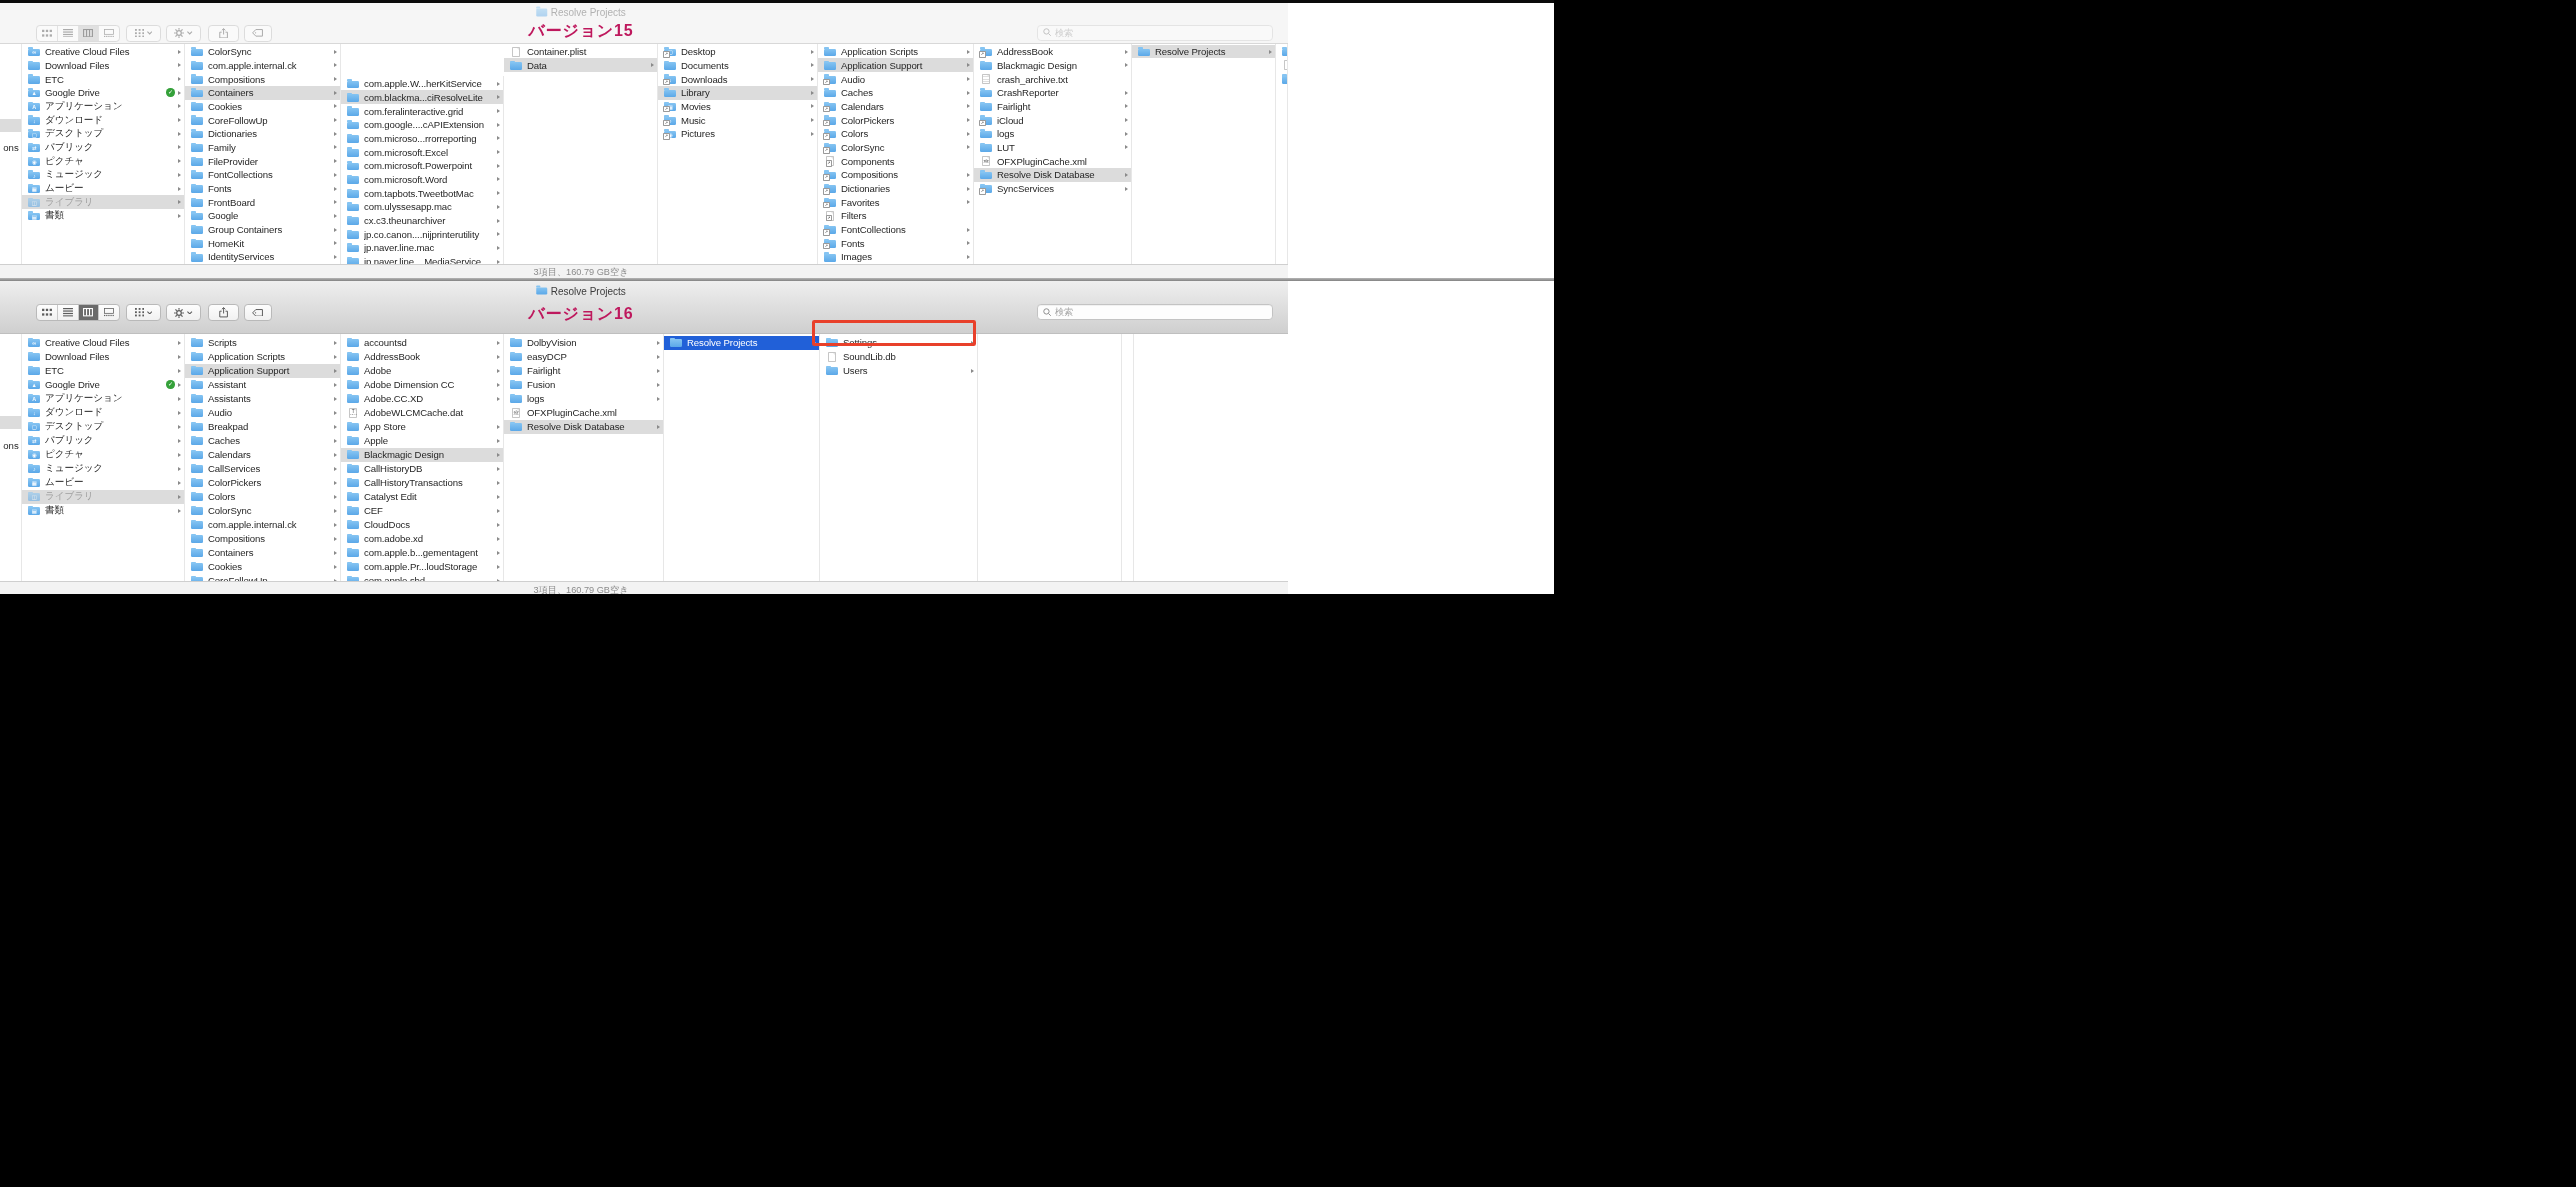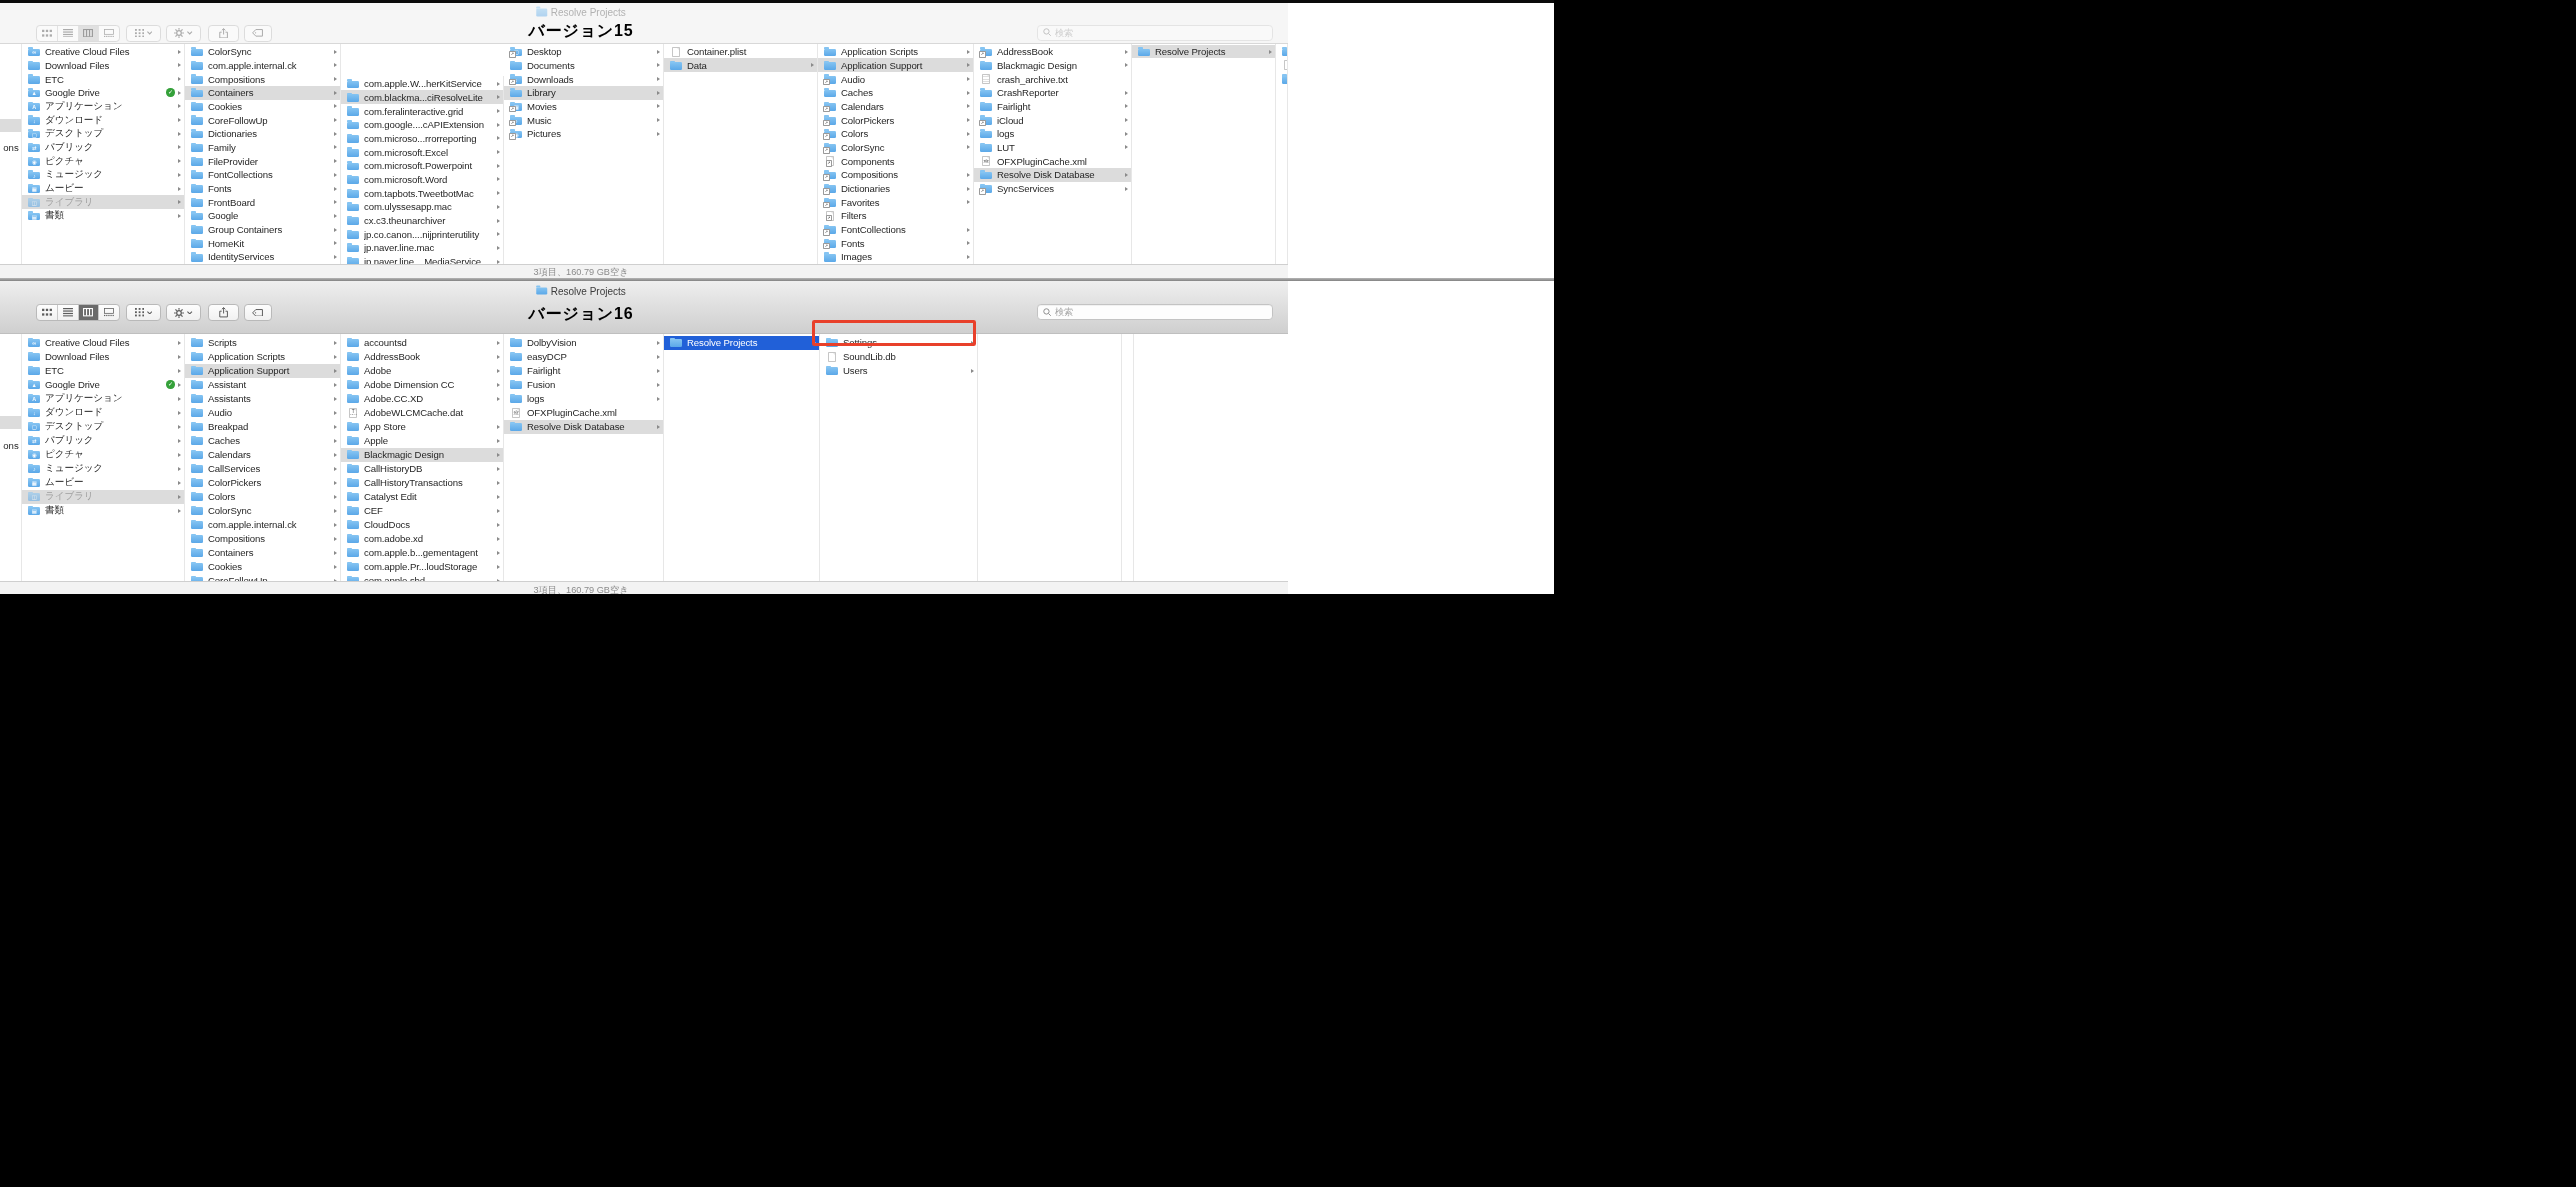--- a/index.html
+++ b/index.html
@@ -100,21 +100,21 @@
   .strip-text{position:absolute;right:2.3px;font-size:9.6px;color:#262626;}
 
   .statusbar{position:relative;width:100%;background:#f3f3f3;border-top:0.8px solid #cfcfcf;box-sizing:border-box;}
   #win-top .statusbar{height:14px;}
   #win-bottom .statusbar{height:14.6px;}
   .status-text{position:absolute;left:581px;transform:translateX(-50%);top:1.5px;font-size:9.2px;color:#8b8b8b;white-space:nowrap;}
 
   .win-sep{position:absolute;left:0;top:278px;width:100%;height:3.1px;background:linear-gradient(#b5b5b5,#828282);}
 
   
-  .annot{position:absolute;left:581px;transform:translateX(-50%);color:#000000;font-weight:700;
+  .annot{position:absolute;left:581px;transform:translateX(-50%);color:#be185d;font-weight:700;
     font-size:16px;letter-spacing:0.8px;white-space:nowrap;z-index:30;}
   #annot-v15{top:21px;}
   #annot-v16{top:304px;}
   #annot-box{position:absolute;left:812px;top:320px;width:164px;height:26px;border:3.1px solid #e8402a;
     border-radius:2.3px;box-sizing:border-box;z-index:25;}
 </style>
 </head>
 <body>
 
 <div id="screen">
@@ -561,20 +561,35 @@
             <span class="lbl">jp.naver.line....reviewService</span>
             <span class="arrow"></span>
           </div>
           <div class="row">
             <span class="icon">
               <span class="folder"></span>
             </span>
             <span class="lbl"></span>
           </div>
         </div>
+        <div class="col" style="width: 154px;">
+          <div class="row">
+            <span class="icon">
+              <span class="doc"></span>
+            </span>
+            <span class="lbl">Container.plist</span>
+          </div>
+          <div class="row sel-gray">
+            <span class="icon">
+              <span class="folder"></span>
+            </span>
+            <span class="lbl">Data</span>
+            <span class="arrow"></span>
+          </div>
+        </div>
         <div class="col" style="width: 160px;">
           <div class="row">
             <span class="icon">
               <span class="folder">
                 <span class="glyph">▢</span>
                 <span class="alias-badge">↗</span>
               </span>
             </span>
             <span class="lbl">Desktop</span>
             <span class="arrow"></span>
@@ -624,35 +639,20 @@
             <span class="arrow"></span>
           </div>
           <div class="row">
             <span class="icon">
               <span class="folder">
                 <span class="glyph">◉</span>
                 <span class="alias-badge">↗</span>
               </span>
             </span>
             <span class="lbl">Pictures</span>
-            <span class="arrow"></span>
-          </div>
-        </div>
-        <div class="col" style="width: 154px;">
-          <div class="row">
-            <span class="icon">
-              <span class="doc"></span>
-            </span>
-            <span class="lbl">Container.plist</span>
-          </div>
-          <div class="row sel-gray">
-            <span class="icon">
-              <span class="folder"></span>
-            </span>
-            <span class="lbl">Data</span>
             <span class="arrow"></span>
           </div>
         </div>
         <div class="col" style="width: 156px;">
           <div class="row">
             <span class="icon">
               <span class="folder"></span>
             </span>
             <span class="lbl">Application Scripts</span>
             <span class="arrow"></span>

